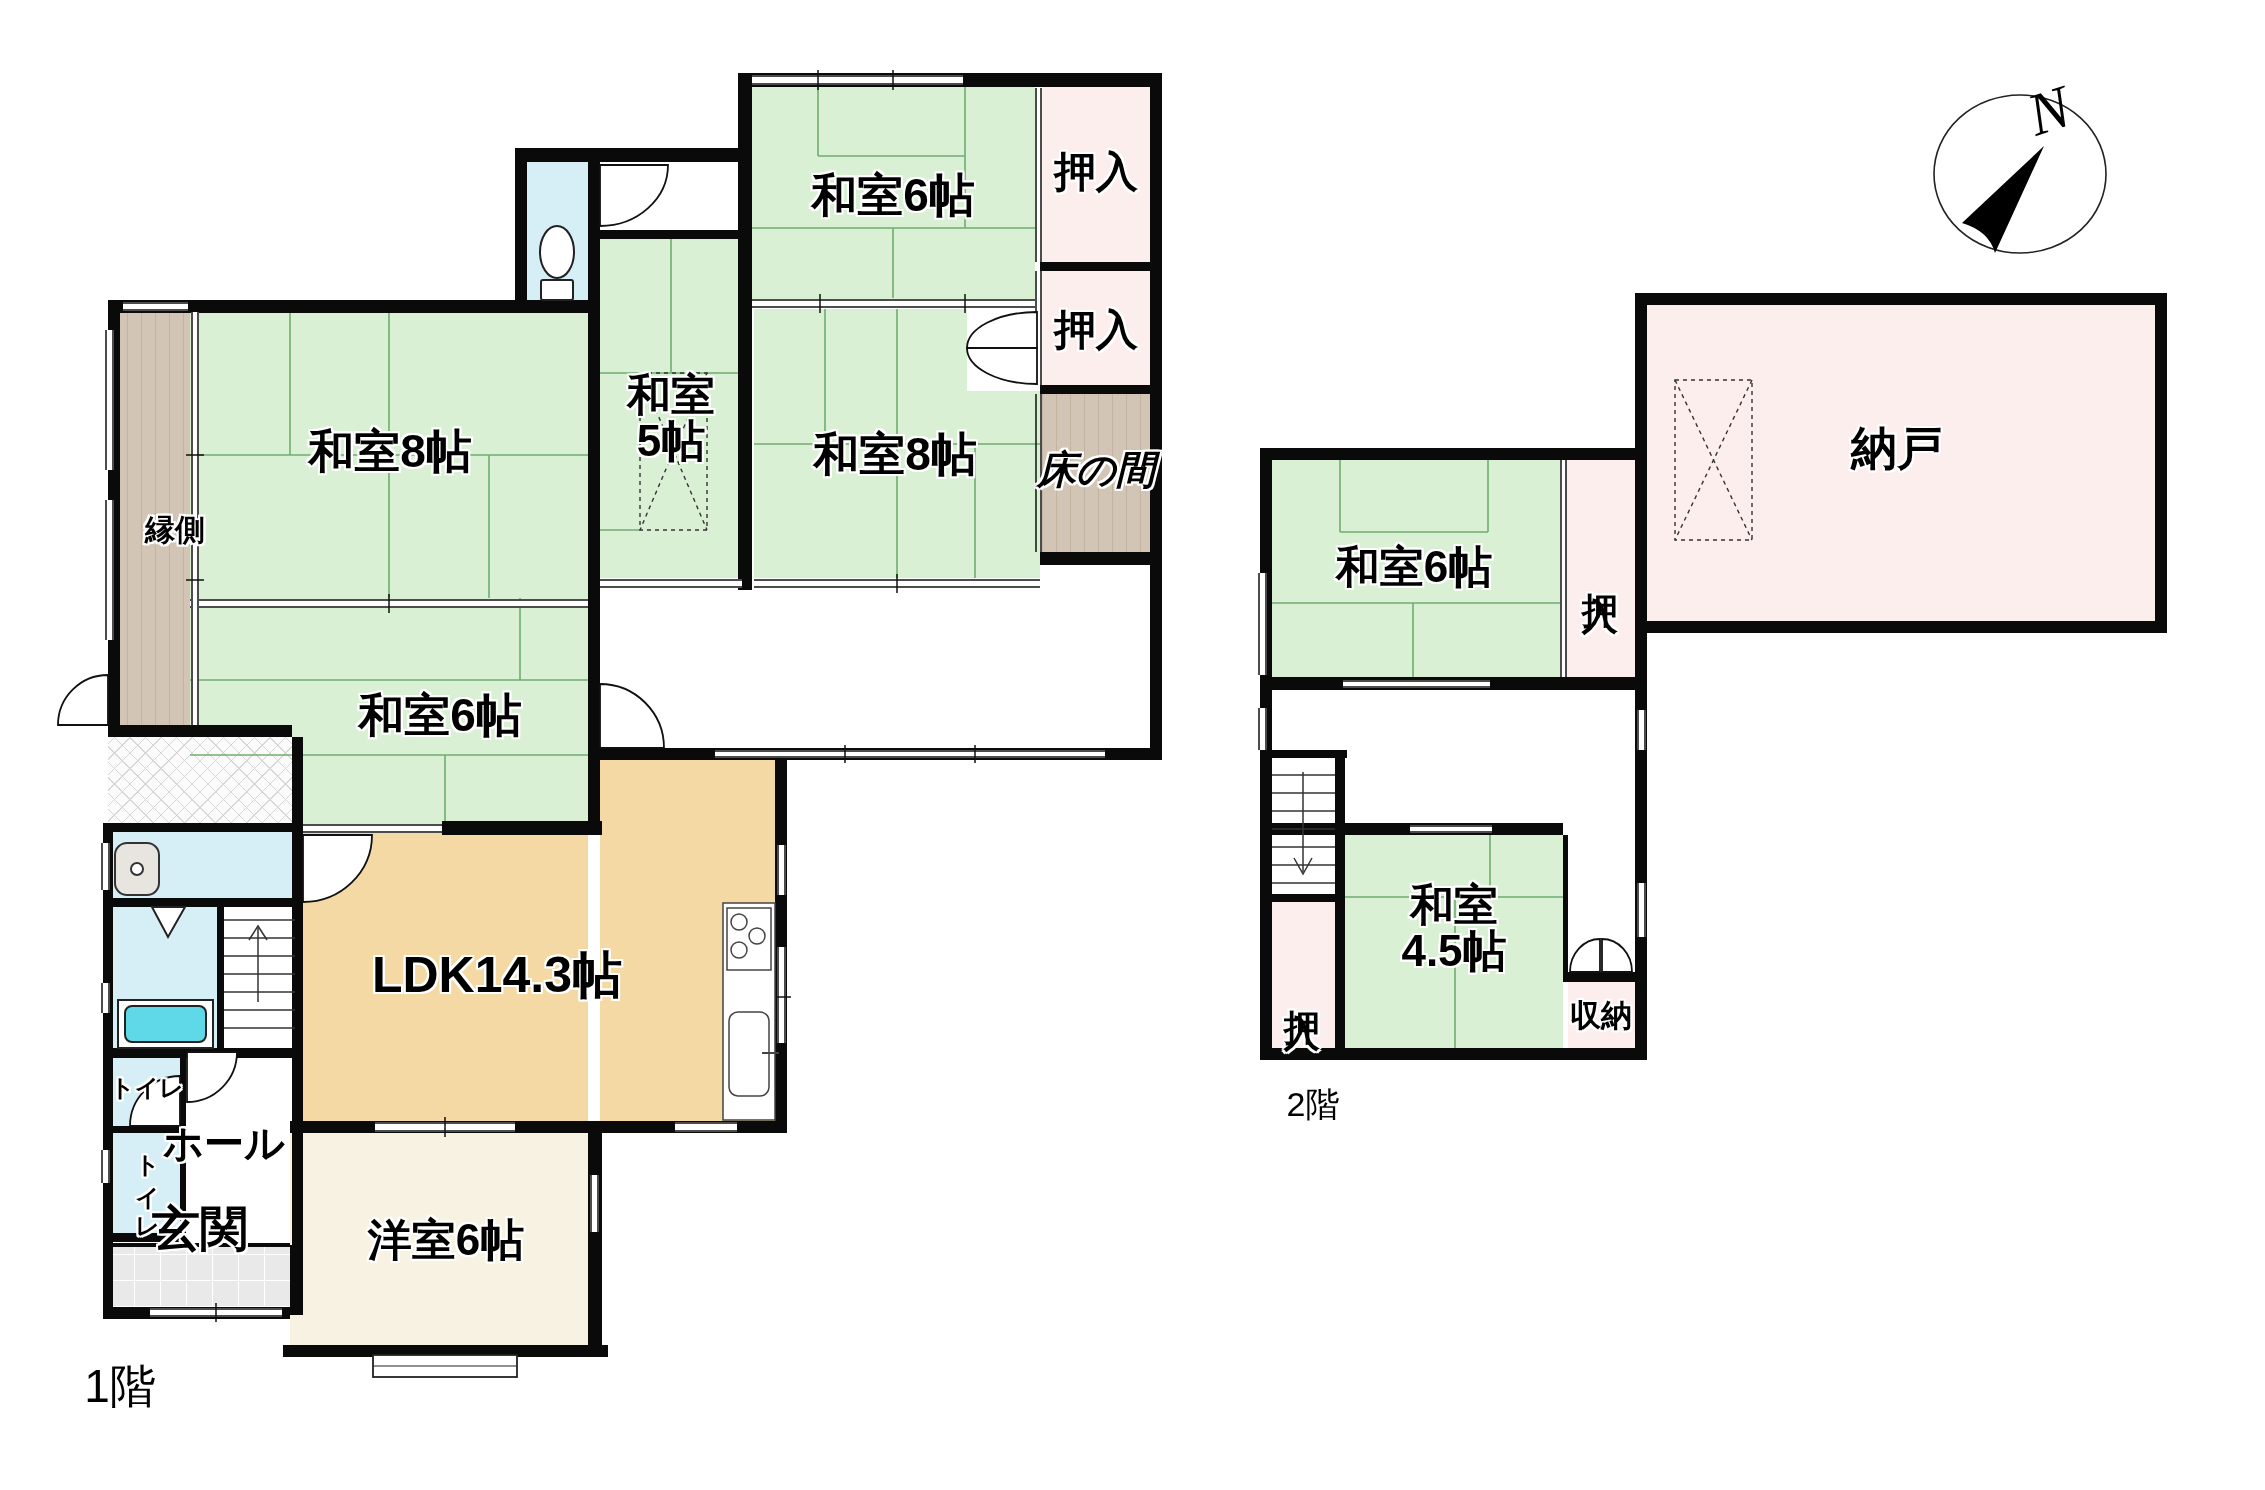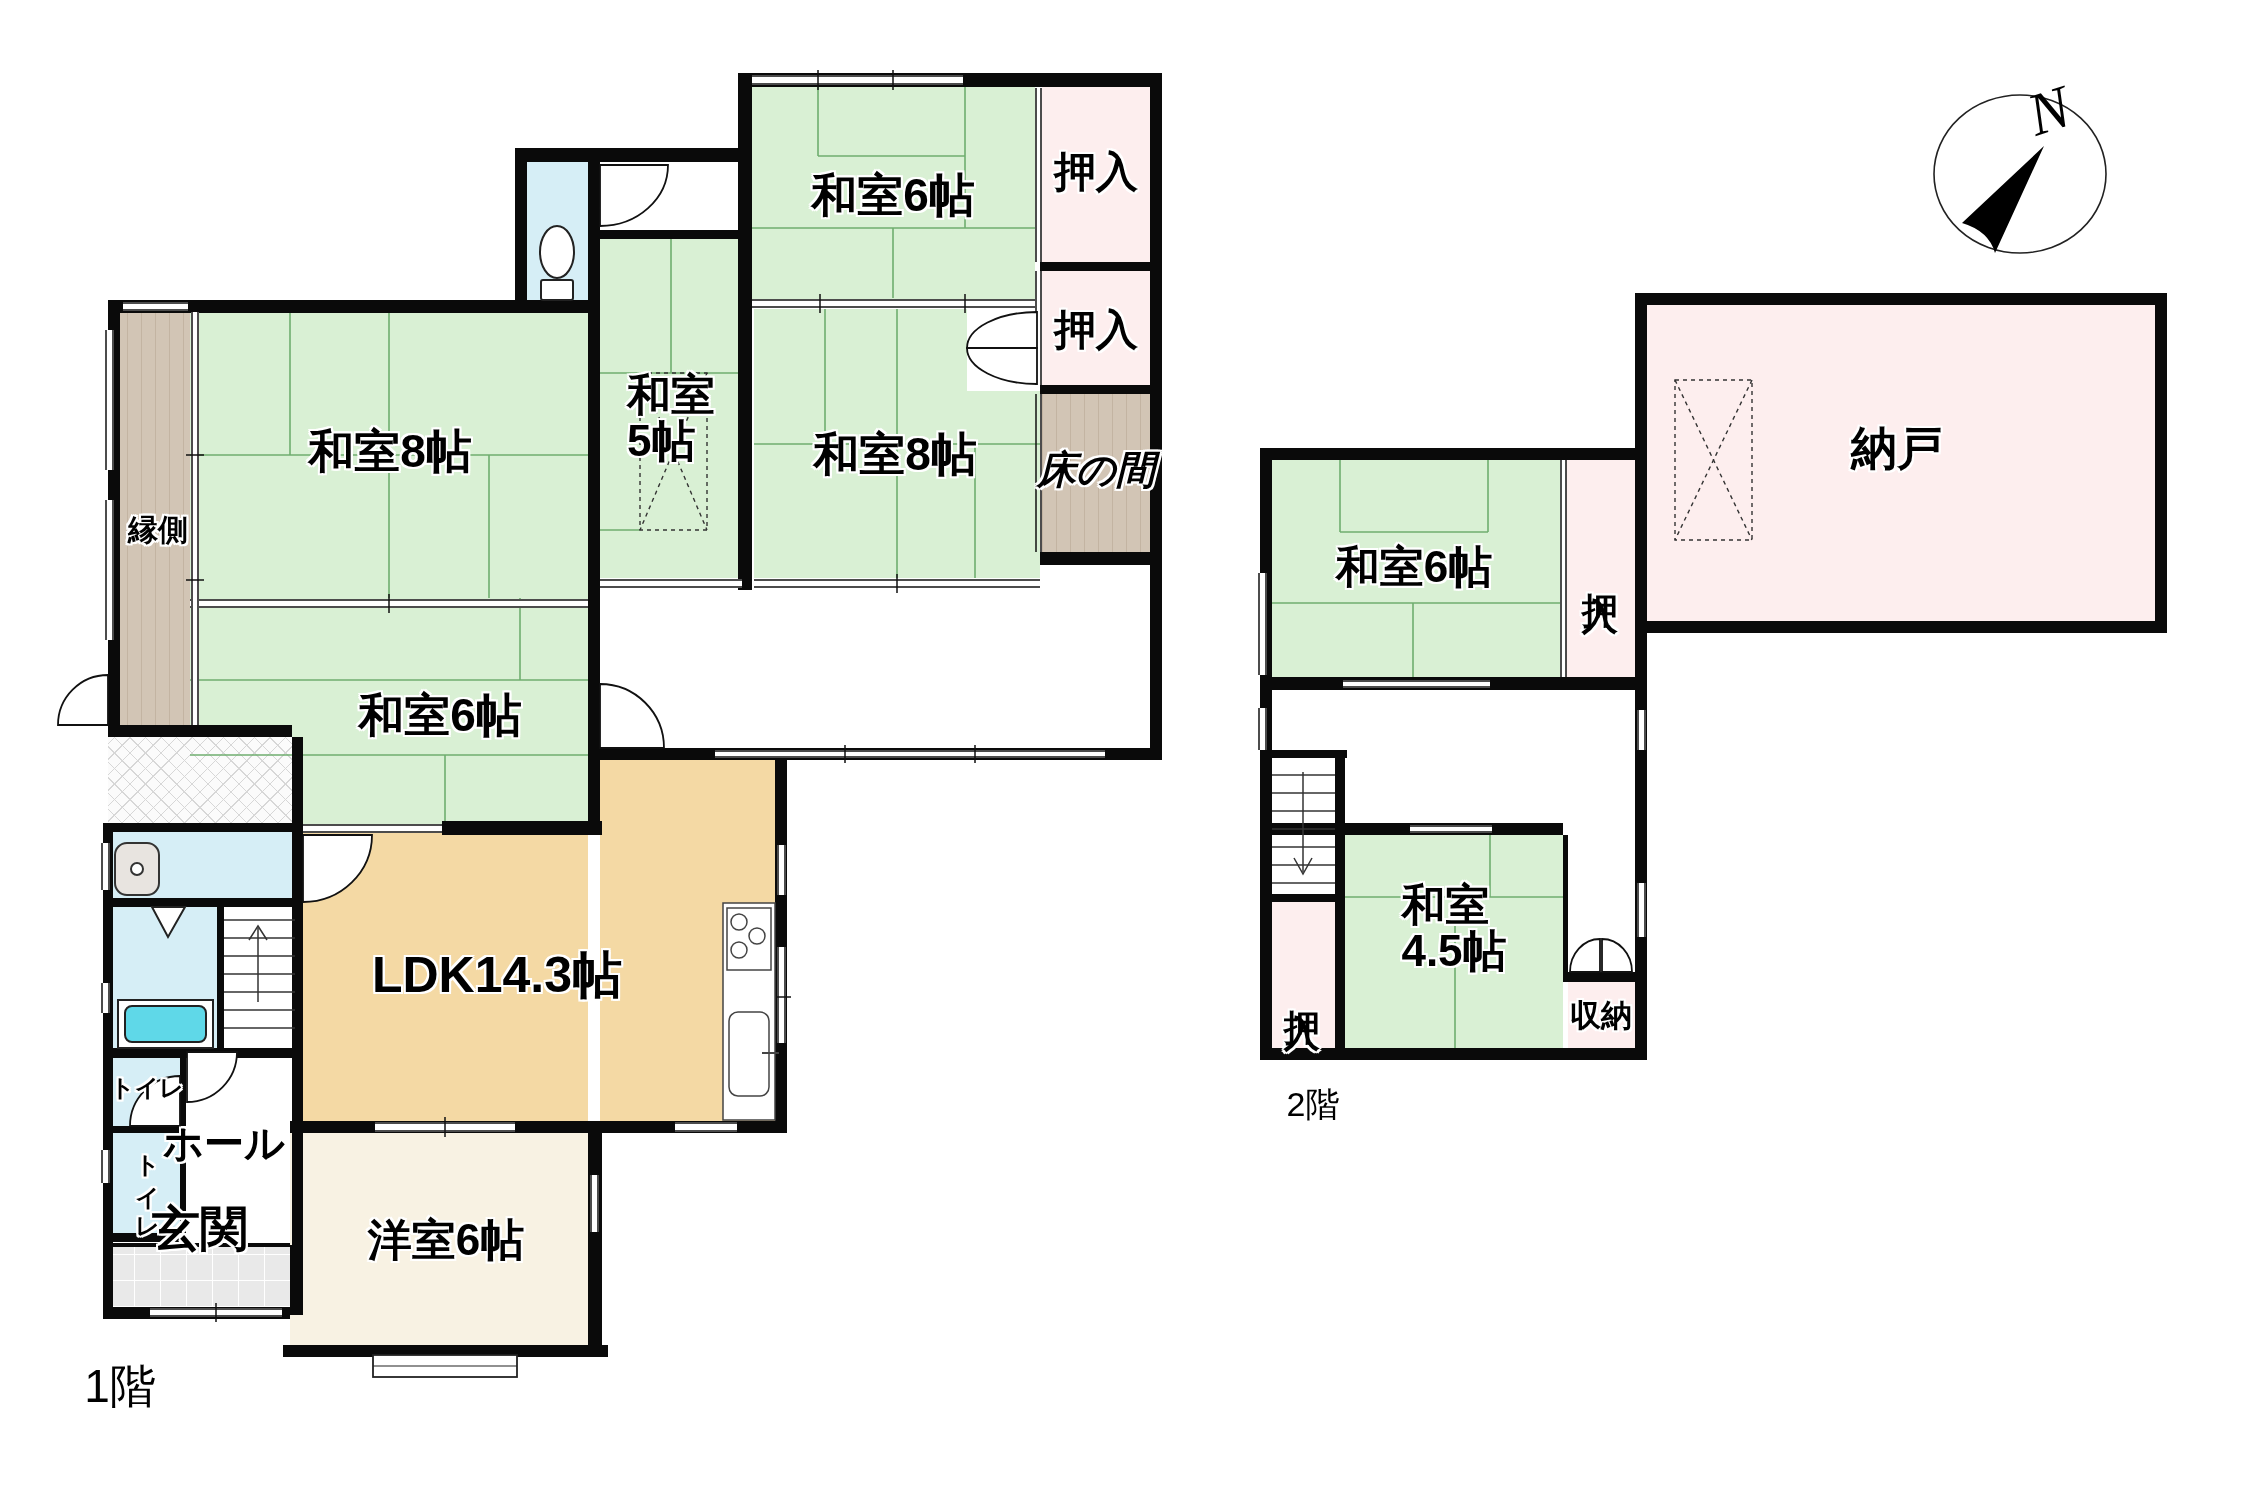--- a/index.html
+++ b/index.html
@@ -15,21 +15,21 @@
   .fill-water{background:#d6eef6;}
   .fill-genkan{background:#e9e9e9;
      background-image:repeating-linear-gradient(0deg,#fff 0 1px,transparent 1px 26px),
                       repeating-linear-gradient(90deg,#fff 0 1px,transparent 1px 26px);}
   .fill-porch{background:#fbfbfb;
      background-image:repeating-linear-gradient(45deg,#d7d7d7 0 1px,transparent 1px 11px),
                       repeating-linear-gradient(-45deg,#d7d7d7 0 1px,transparent 1px 11px);}
   .fill-white{background:#fff;}
   svg.overlay{position:absolute;left:0;top:0;z-index:5;}
   .lbl{position:absolute;z-index:9;color:#000;font-weight:bold;white-space:nowrap;
-       transform:translate(-50%,-50%);text-align:left;line-height:1.04;
+       transform:translate(-50%,-50%);text-align:center;line-height:1.04;
        text-shadow:-2px -2px 0 #fff,2px -2px 0 #fff,-2px 2px 0 #fff,2px 2px 0 #fff,
                    0 -2px 0 #fff,0 2px 0 #fff,-2px 0 0 #fff,2px 0 0 #fff;}
   .vert{writing-mode:vertical-rl;text-orientation:upright;letter-spacing:4px;}
 </style>
 </head>
 <body>
 
 <div id="canvas">
 
   <div class="room fill-wood" style="left:113px;top:300px;width:77px;height:437px;"></div>
@@ -334,21 +334,21 @@
       <line x1="373" y1="1366" x2="517" y2="1366" stroke-width="1.2"></line>
     </g>
 
     <g>
       <ellipse cx="2020" cy="174" rx="86" ry="79" fill="#fff" stroke="#222" stroke-width="1.6"></ellipse>
       <path d="M2044,146 L1962,223 Q1989,231 1995,253 Z" fill="#000"></path>
       <text x="2036" y="136" font-family="Liberation Serif, DejaVu Serif, serif" font-size="60" font-style="italic" transform="rotate(-18 2036 136)" fill="#000">N</text>
     </g>
   </svg>
 
-  <div class="lbl" style="left:140px;top:530px;font-size:30px;padding-left:36px;">縁側</div>
+  <div class="lbl" style="left:157px;top:530px;font-size:30px;padding-left:36px;">縁側</div>
   <div class="lbl" style="left:390px;top:452px;font-size:46px;">和室8帖</div>
   <div class="lbl" style="left:671px;top:418px;font-size:44px;">
     <div>和室</div>
     <div>5帖</div>
   </div>
   <div class="lbl" style="left:893px;top:196px;font-size:46px;">和室6帖</div>
   <div class="lbl" style="left:1096px;top:172px;font-size:42px;">押入</div>
   <div class="lbl" style="left:1096px;top:330px;font-size:42px;">押入</div>
   <div class="lbl" style="left:1096px;top:470px;font-size:39px;font-style:italic;">床の間</div>
   <div class="lbl" style="left:895px;top:455px;font-size:46px;">和室8帖</div>

